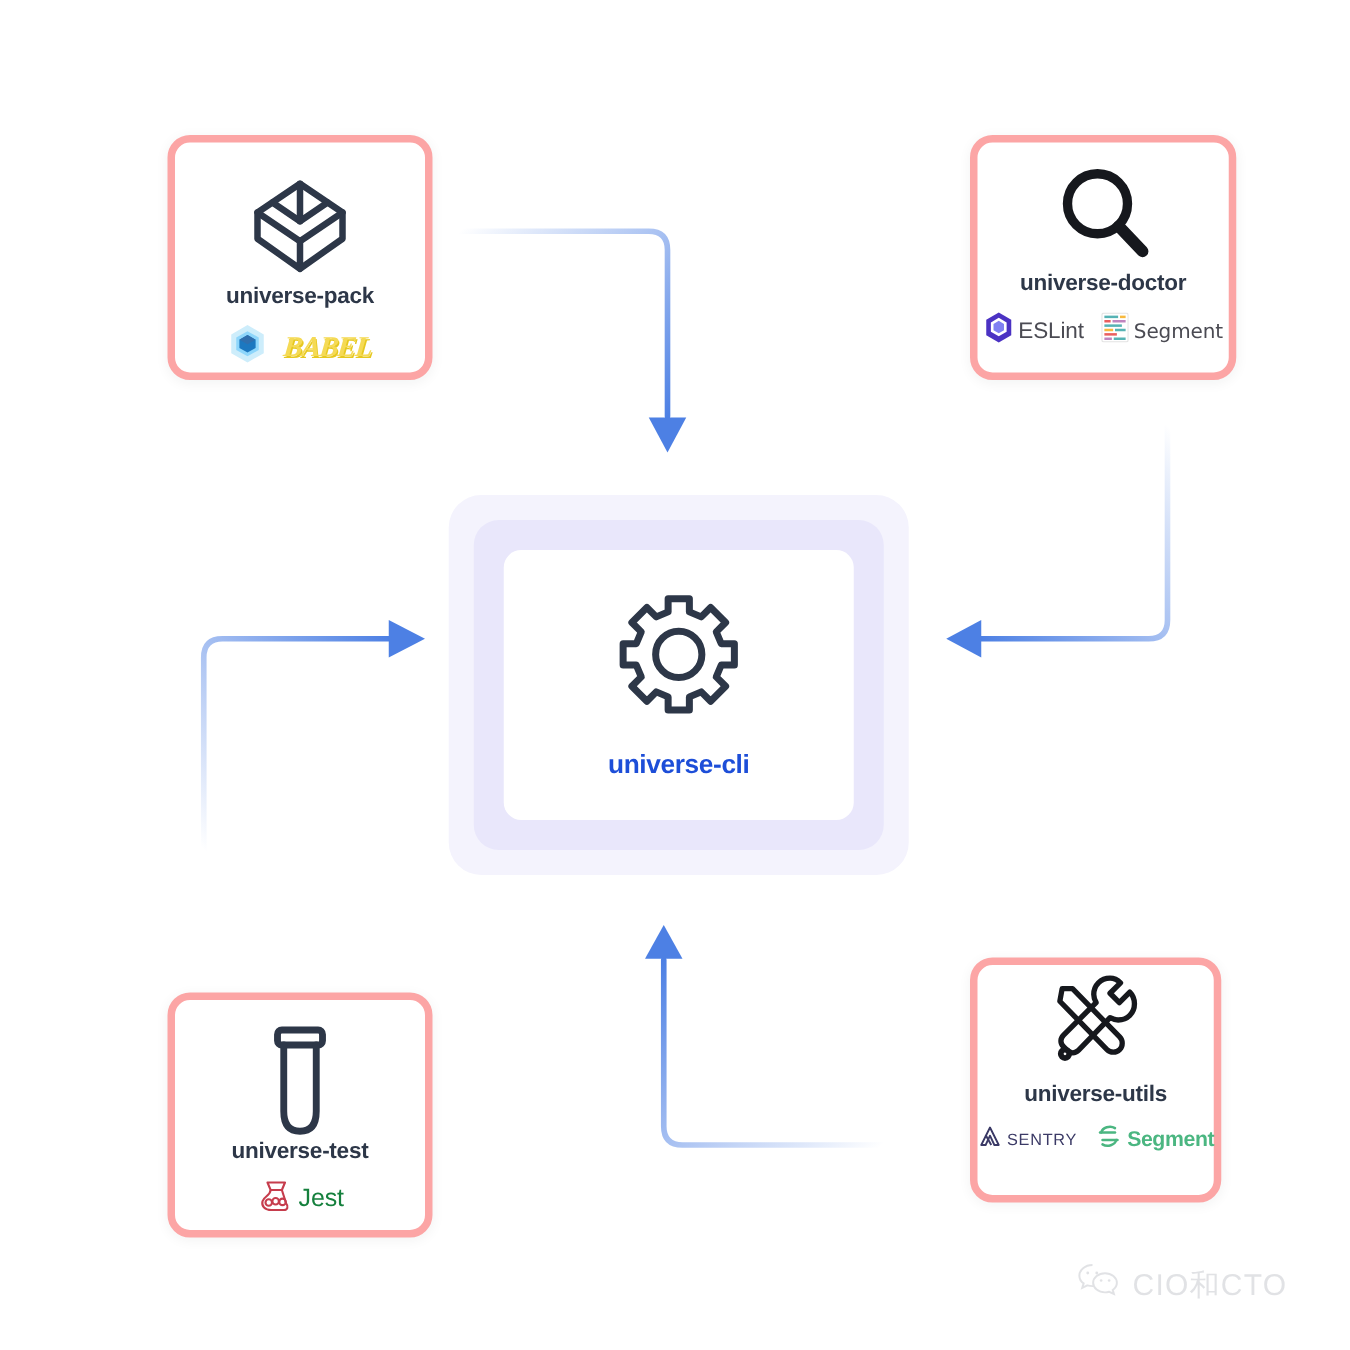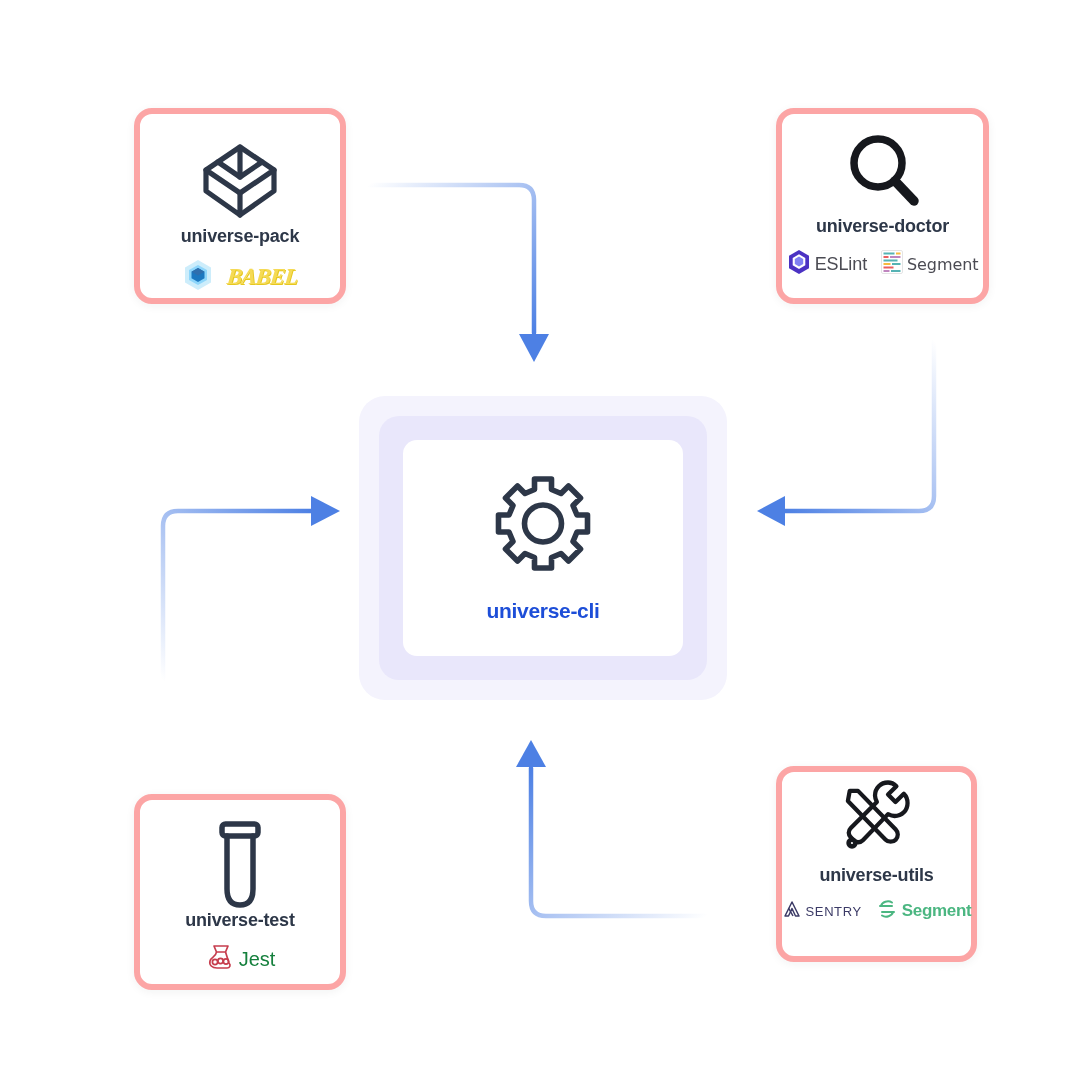--- a/index.html
+++ b/index.html
@@ -350,14 +350,32 @@
                        L24 32.5 L16.5 25 L28.5 13 L36 20.5 L45.5 16.5 Z"></path>
               <circle cx="54" cy="50.5" r="18.5"></circle>
             </g>
           </svg>
         </div>
         <div id="hub-title">universe-cli</div>
       </div>
     </div>
   </div>
 
+  <div id="watermark">
+    <span>
+      <svg width="34" height="30" viewBox="0 0 34 30" xmlns="http://www.w3.org/2000/svg">
+        <g fill="none" stroke="#b9bcc2" stroke-width="1.6">
+          <path d="M12 2 C6 2 1.5 6 1.5 10.5 C1.5 13 2.8 15.2 4.9 16.7 L3.8 20.3
+                   L7.9 18.3 C9.2 18.7 10.6 18.9 12 18.9 C12.4 18.9 12.8 18.9 13.2 18.8"></path>
+          <circle cx="8.2" cy="8.4" r="1.15" fill="#b9bcc2" stroke="none"></circle>
+          <circle cx="15.4" cy="8.4" r="1.15" fill="#b9bcc2" stroke="none"></circle>
+          <path d="M22 8.5 C27.2 8.5 31.5 12 31.5 16.2 C31.5 18.5 30.2 20.6 28.2 22
+                   L29.1 25.2 L25.4 23.4 C24.3 23.7 23.2 23.9 22 23.9
+                   C16.8 23.9 12.5 20.4 12.5 16.2 C12.5 12 16.8 8.5 22 8.5 Z"></path>
+          <circle cx="18.9" cy="14.4" r="1.05" fill="#b9bcc2" stroke="none"></circle>
+          <circle cx="25.3" cy="14.4" r="1.05" fill="#b9bcc2" stroke="none"></circle>
+        </g>
+      </svg>
+    </span>
+    <span id="watermark-text">CIO和CTO</span>
+  </div>
 
 </div>
 
 </body></html>

